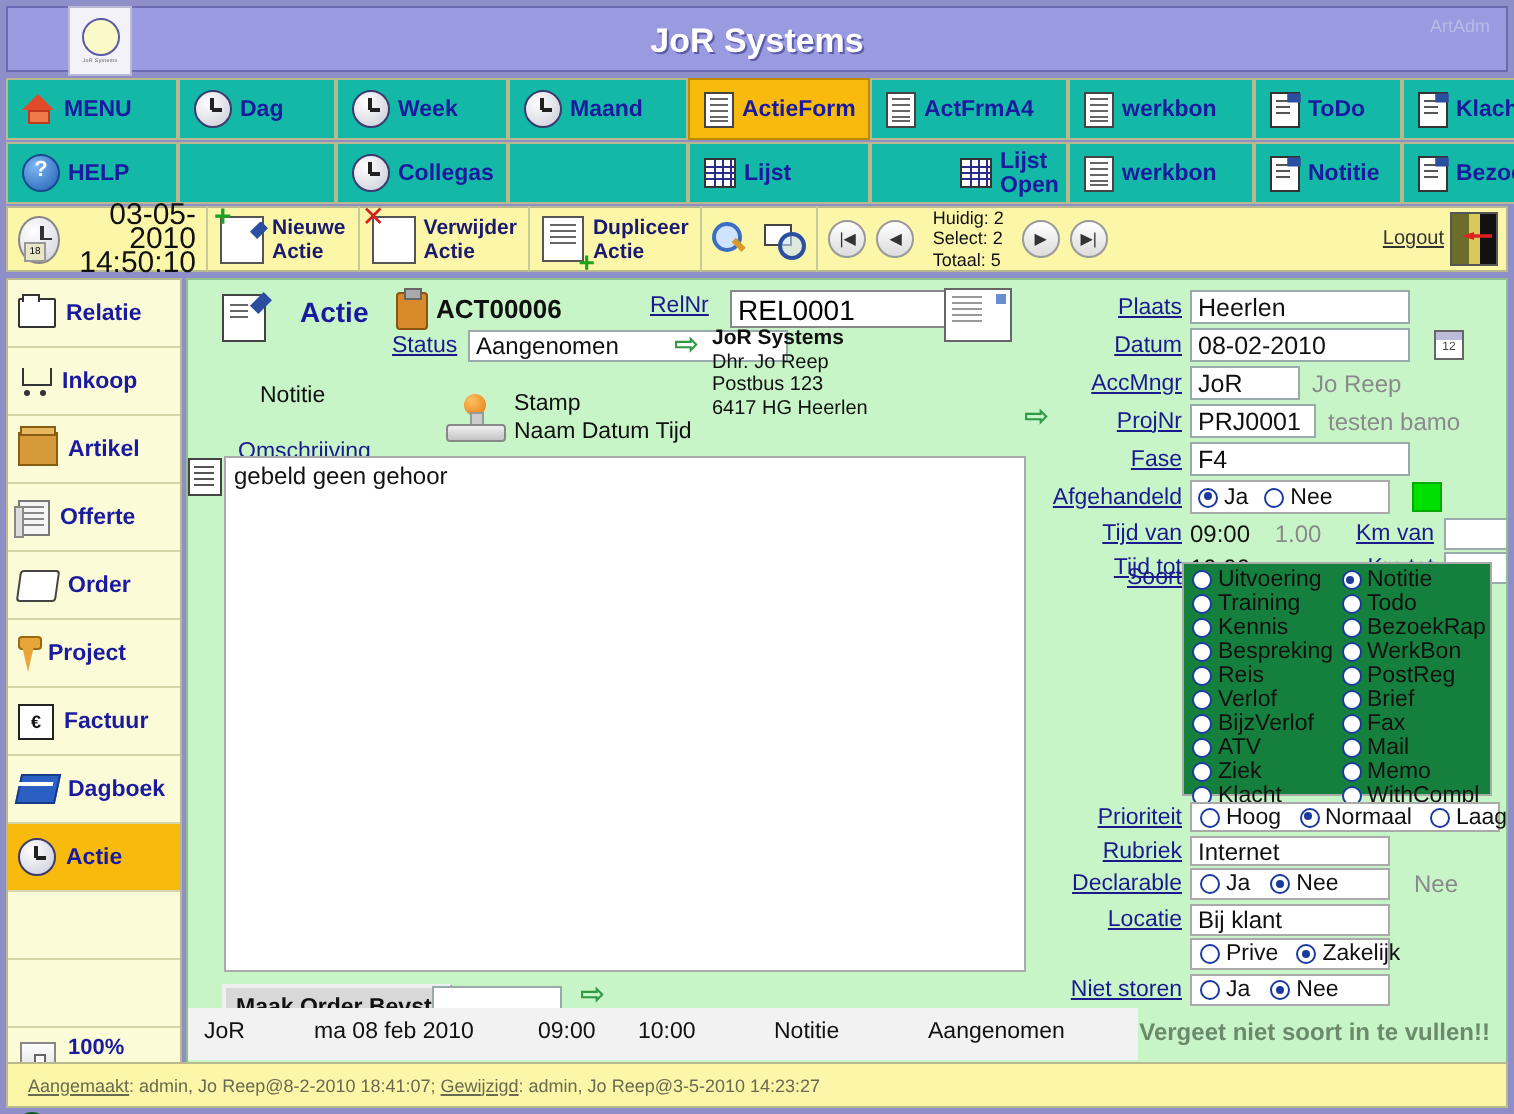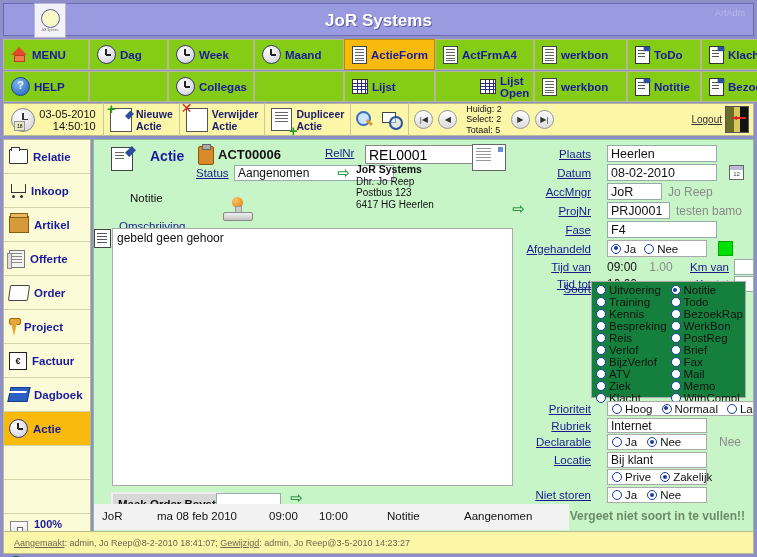--- a/index.html
+++ b/index.html
@@ -31,21 +31,21 @@
   }
   .titlebar .art{
     position:absolute;right:8px;top:4px;color:#b9b9e8;font-size:9px;
   }
 
   
   .tabrow{position:absolute;left:3px;height:31px;display:flex;}
   .tabrow.r1{top:39px;}
   .tabrow.r2{top:71px;}
   .tab{
-    background:#84cc16;border:1px solid #b9b990;box-sizing:border-box;
+    background:#14b8a6;border:1px solid #b9b990;box-sizing:border-box;
     display:flex;align-items:center;gap:4px;padding:0 7px;
     color:#1a1a9e;font-weight:bold;font-size:11.5px;cursor:default;
     height:31px;
   }
   .tab.sel{background:#f8ba0c;border-color:#c08a00;}
   .tab.empty{color:transparent;}
   .tab .ic{flex:0 0 auto;display:block;}
 
   
   .i-doc{width:13px;height:16px;background:#fff;border:1px solid #444;position:relative;}
@@ -72,21 +72,21 @@
   .i-help{width:17px;height:17px;border-radius:50%;background:radial-gradient(circle at 35% 30%,#7fb6f2,#1f5fb5);
     border:1px solid #17498e;color:#fff;font-size:11px;font-weight:bold;line-height:15px;text-align:center;}
 
   
   .toolbar{
     position:absolute;left:3px;top:103px;width:751px;height:33px;
     background:#fbf6a8;border:1px solid #b9b990;box-sizing:border-box;
     display:flex;align-items:center;
   }
   .tb-sec{display:flex;align-items:center;height:33px;border-right:1px solid #c8c89a;padding:0 5px;gap:4px;}
-  .tb-date{font-size:11px;color:#111;line-height:12px;text-align:right;}
+  .tb-date{font-size:15px;color:#111;line-height:12px;text-align:right;}
   .tb-btn{display:flex;align-items:center;gap:4px;padding:0 6px;height:33px;
     color:#1a1a6e;font-weight:bold;font-size:10.5px;line-height:12px;cursor:default;}
   .i-newpad{width:20px;height:22px;background:#fff;border:1px solid #555;position:relative;}
   .i-newpad:before{content:"+";position:absolute;left:-4px;top:-6px;color:#21a021;font-size:15px;font-weight:bold;}
   .i-newpad:after{content:"";position:absolute;right:-3px;top:2px;width:9px;height:9px;background:#2b4fa0;
     clip-path:polygon(0 60%,60% 0,100% 40%,40% 100%);}
   .i-delpad{width:20px;height:22px;background:#fff;border:1px solid #555;position:relative;}
   .i-delpad:before{content:"✕";position:absolute;left:-6px;top:-7px;color:#d61f1f;font-size:14px;font-weight:bold;}
   .i-dup{width:19px;height:21px;background:#fff;border:1px solid #555;position:relative;}
   .i-dup:before{content:"";position:absolute;left:3px;top:3px;right:3px;height:1px;background:#666;
@@ -192,21 +192,21 @@
     font-size:12px;color:#111;padding:2px 4px;}
 
   .mob-btn{position:absolute;left:17px;top:352px;height:19px;background:#d8d8d8;border:2px outset #efefef;
     box-shadow:1px 1px 0 #555;font-weight:bold;font-size:11.5px;color:#111;display:flex;align-items:center;padding:0 5px;}
   .mob-fld{position:absolute;left:122px;top:353px;width:65px;height:17px;}
   .mob-arr{position:absolute;left:196px;top:351px;}
 
   
   .rcol{position:absolute;left:400px;top:0;width:261px;height:100%;}
   .rrow{position:absolute;display:flex;align-items:center;}
-  .rlab{width:97px;text-align:right;padding-right:16px;color:#1a1a8e;text-decoration:underline;font-size:11.5px;}
+  .rlab{width:97px;text-align:right;padding-right:4px;color:#1a1a8e;text-decoration:underline;font-size:11.5px;}
   .rlab.nolink{text-decoration:none;color:#111;}
   .rval{font-size:12px;color:#111;}
   .gray{color:#8a8a8a;}
   .cal-ic{width:13px;height:13px;background:#fff;border:1px solid #666;position:relative;font-size:6px;color:#444;text-align:center;line-height:16px;}
   .cal-ic:before{content:"";position:absolute;left:0;top:0;width:100%;height:4px;background:#bcbcd8;}
   .greenbox{width:13px;height:13px;background:#00e000;border:1px solid #0a0;}
 
   .radio{width:10px;height:10px;border-radius:50%;border:1.5px solid #1a3a9e;background:#fff;display:inline-block;
     vertical-align:middle;box-sizing:border-box;position:relative;flex:0 0 auto;}
   .radio.on:after{content:"";position:absolute;left:1.5px;top:1.5px;width:4px;height:4px;border-radius:50%;background:#1a3a9e;}
@@ -435,20 +435,24 @@
 
     <div class="lbl lbl-status">Status</div>
     <div class="fld fld-status">Aangenomen</div>
 
     <div class="lblp lbl-notitie">Notitie</div>
 
     <div class="stamp-ic">
       <div class="knob"></div>
         <div class="stem"></div>
         <div class="base"></div>
+    </div>
+    <div class="stamp-txt">
+      <div>Stamp</div>
+        <div>Naam Datum Tijd</div>
     </div>
 
     <div class="lbl lbl-omschr">Omschrijving</div>
 
     <div class="lbl relnr-lbl">RelNr</div>
     <div class="relnr-fld">REL0001</div>
     <span class="arr-green rel-arrow">⇨</span>
     <div class="rel-addr">
       <b>JoR Systems</b><br>
       <span>Dhr. Jo Reep</span><br>

